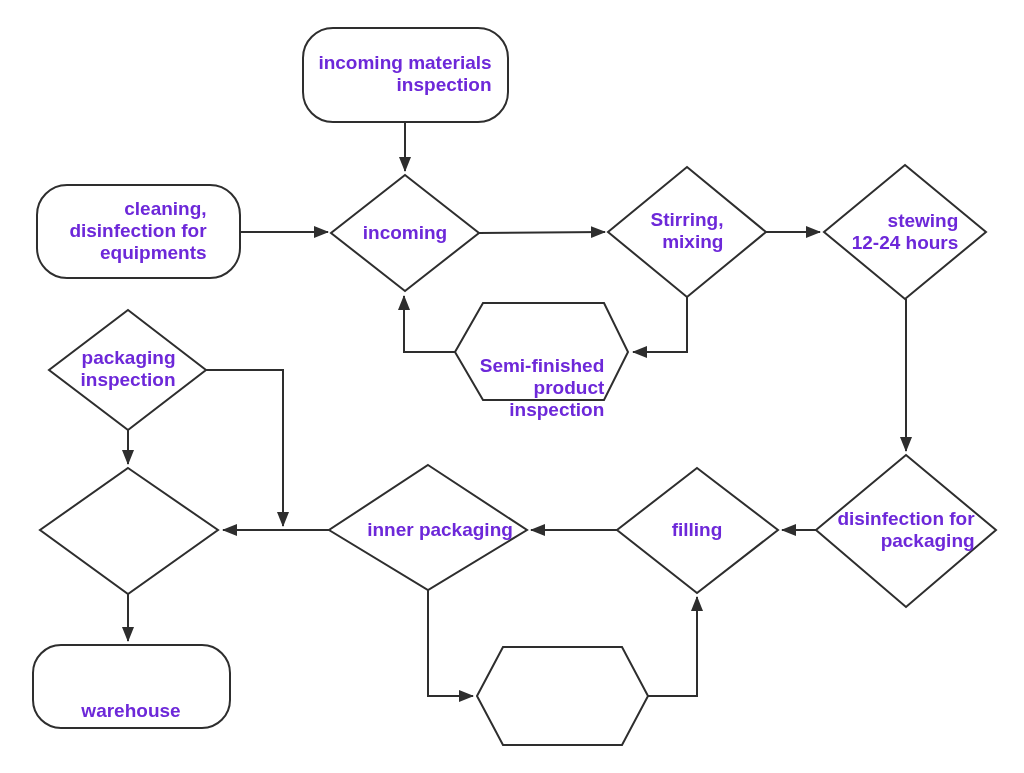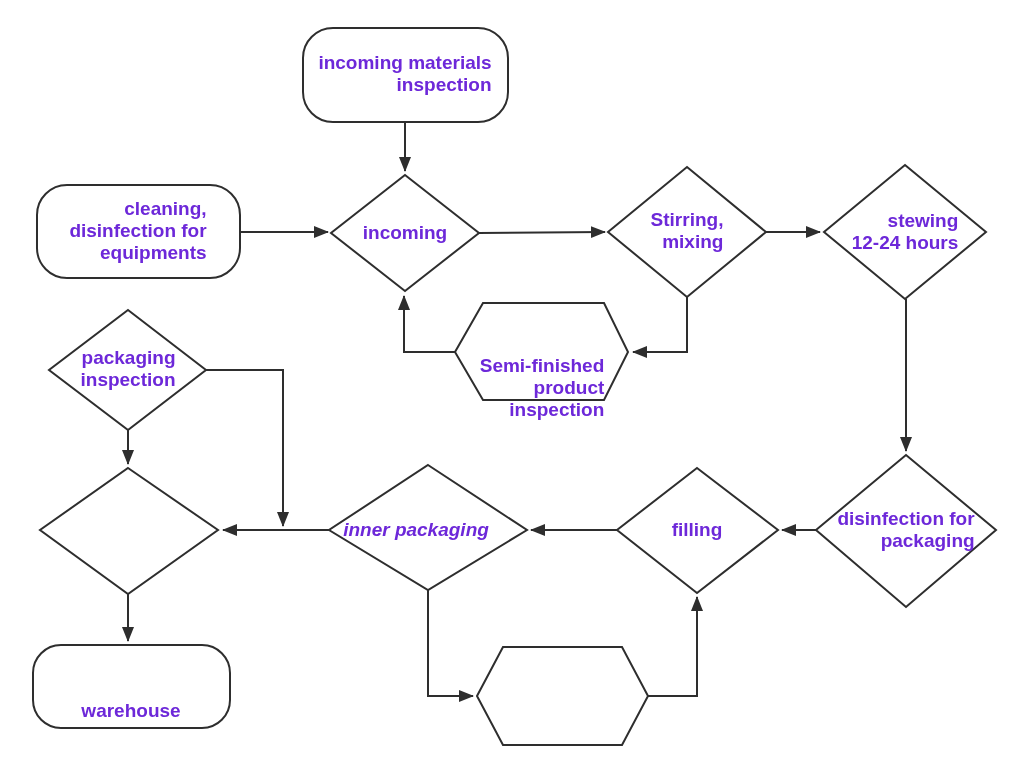--- a/index.html
+++ b/index.html
@@ -91,18 +91,18 @@
   <div class="label" style="left:405px; top:233px;">incoming</div>
   <div class="label" style="left:687px; top:231px;">Stirring,
 mixing</div>
   <div class="label" style="left:905px; top:232px;">stewing
 12-24 hours</div>
   <div class="label" style="left:542px; top:344px;margin-top:44px;">Semi-finished
 product
 inspection</div>
   <div class="label" style="left:128px; top:369px;">packaging
 inspection</div>
-  <div class="label" style="left:416px; top:530px;font-style:italic;">inner packaging</div>
+  <div class="label" style="left:440px; top:530px;">inner packaging</div>
   <div class="label" style="left:697px; top:530px;">filling</div>
   <div class="label" style="left:906px; top:530px;">disinfection for
 packaging</div>
   <div class="label" style="left:131px; top:687px;margin-top:24px;">warehouse</div>
 </div>
 
 </body></html>

